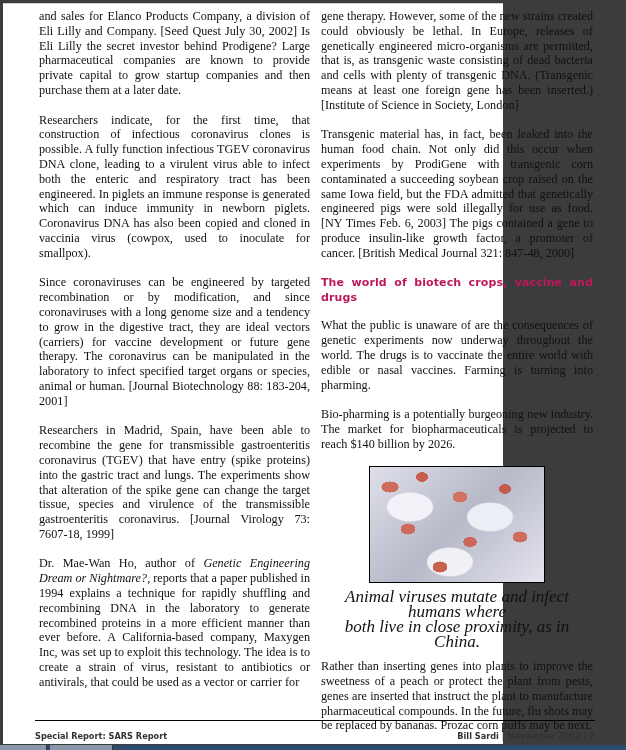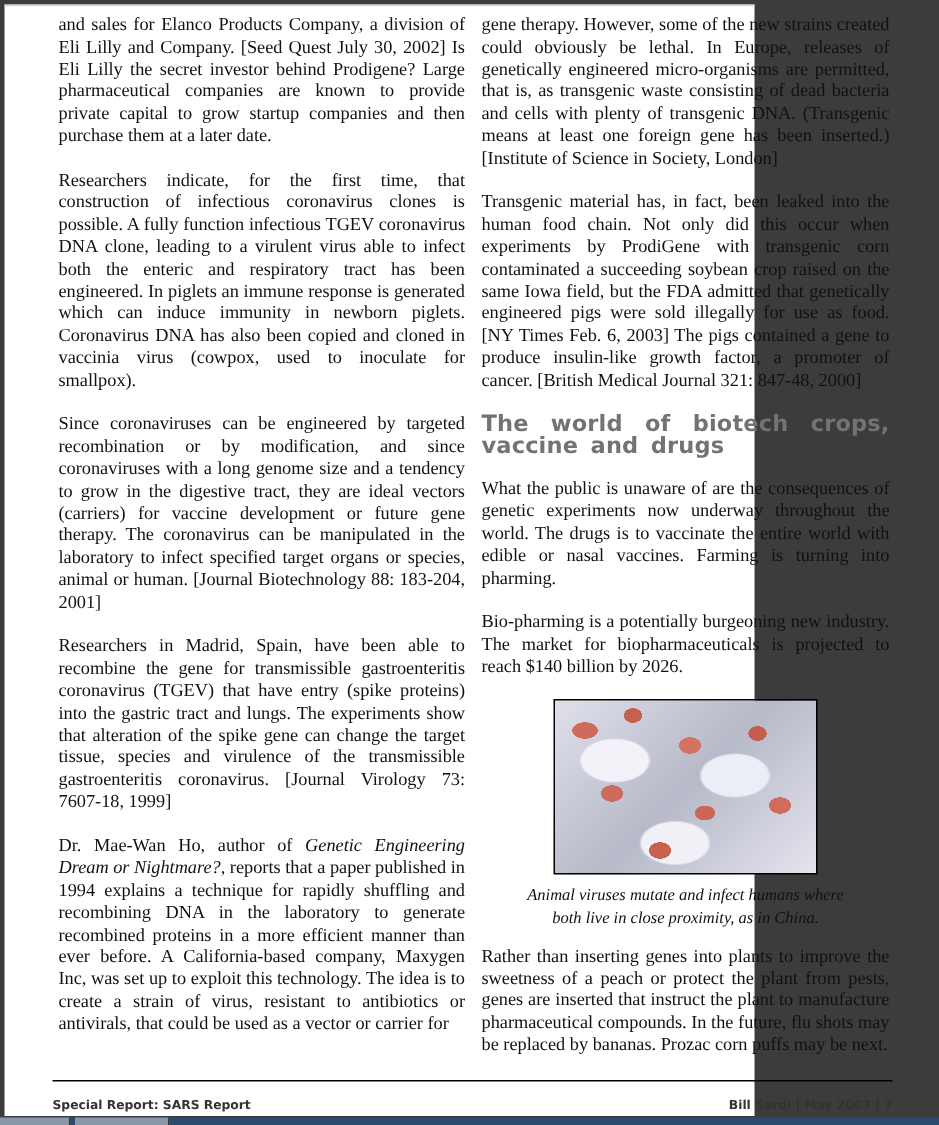--- a/index.html
+++ b/index.html
@@ -17,21 +17,21 @@
     .col {
       position: absolute; top: 5px;
       font-size: 12.2px; line-height: 14.8px; color: #111;
       text-align: justify;
     }
     .col-left { left: 36px; width: 271px; }
     .col-right { left: 318px; width: 272px; }
     .col p { margin: 0 0 14.8px 0; }
     .col h2 {
       font-family: "DejaVu Sans", sans-serif;
-      font-size: 15px; font-weight: bold; color: #737373;
+      font-size: 11px; font-weight: bold; color: #be185d;
       line-height: 15px; margin: 14px 0 13px 0; text-align: left;
       letter-spacing: 0.1px;
     }
     .col-right h2 { text-align: justify; word-spacing: 3px; }
     .figure { text-align: center; margin: 4px 0 10px 0; }
     .photo {
       display: inline-block; width: 174px; height: 115px;
       border: 1px solid #000;
       background:
         radial-gradient(ellipse 14px 9px at 20px 20px, #d06a5a 60%, transparent 62%),
@@ -41,21 +41,21 @@
         radial-gradient(ellipse 12px 9px at 38px 62px, #cf6b5c 60%, transparent 62%),
         radial-gradient(ellipse 11px 8px at 100px 75px, #cc6656 60%, transparent 62%),
         radial-gradient(ellipse 12px 9px at 150px 70px, #d06c5b 60%, transparent 62%),
         radial-gradient(ellipse 12px 9px at 70px 100px, #c9614f 60%, transparent 62%),
         radial-gradient(ellipse 40px 25px at 40px 40px, #f2f2f8 55%, transparent 60%),
         radial-gradient(ellipse 40px 25px at 120px 50px, #eceef6 55%, transparent 60%),
         radial-gradient(ellipse 40px 25px at 80px 95px, #f0f0f6 55%, transparent 60%),
         linear-gradient(135deg, #dfe0ea, #b7b9c8 50%, #e4e4ee);
     }
     .caption {
-      font-style: italic; font-size: 11px; line-height: 14.8px;
+      font-style: italic; font-size: 17px; line-height: 14.8px;
       text-align: center; margin-top: 3px; color: #111;
     }
     .footer-rule {
       position: absolute; left: 32px; width: 560px; top: 716px;
       border-top: 1px solid #000;
     }
     .footer {
       position: absolute; top: 727px; left: 32px; width: 560px;
       font-family: "DejaVu Sans", sans-serif; font-size: 8.2px; font-weight: bold;
       color: #333;
@@ -96,20 +96,20 @@
         <div>Animal viruses mutate and infect humans where</div>
         <div>both live in close proximity, as in China.</div>
       </div>
     </div>
     <p>Rather than inserting genes into plants to improve the sweetness of a peach or protect the plant from pests, genes are inserted that instruct the plant to manufacture pharmaceutical compounds.  In the future, flu shots may be replaced by bananas.  Prozac corn puffs may be next.</p>
   </div>
 
   <div class="footer-rule"></div>
   <div class="footer">
     <span class="left">Special Report: SARS Report</span>
-    <span class="right">Bill Sardi | May 2003 | 7</span>
+    <span class="right">Bill Sardi | November 2003 | 7</span>
   </div>
 </div>
 
 <div class="taskbar">
   <div class="tb-btn" style="left:0;width:46px;"></div>
   <div class="tb-btn" style="left:50px;width:62px;"></div>
 </div>
 
 </body></html>

